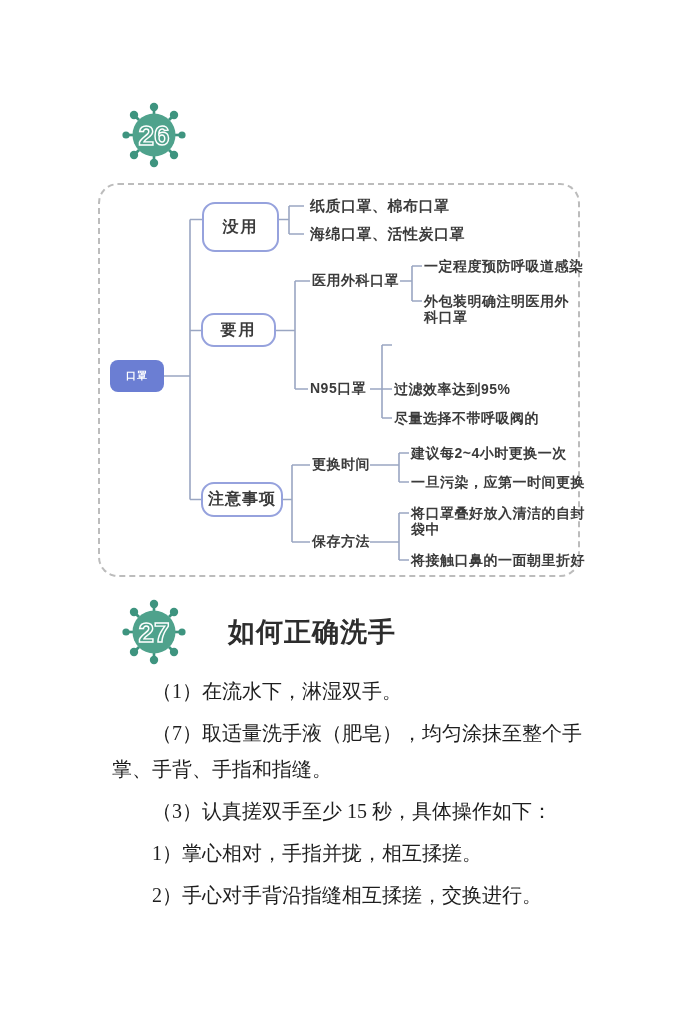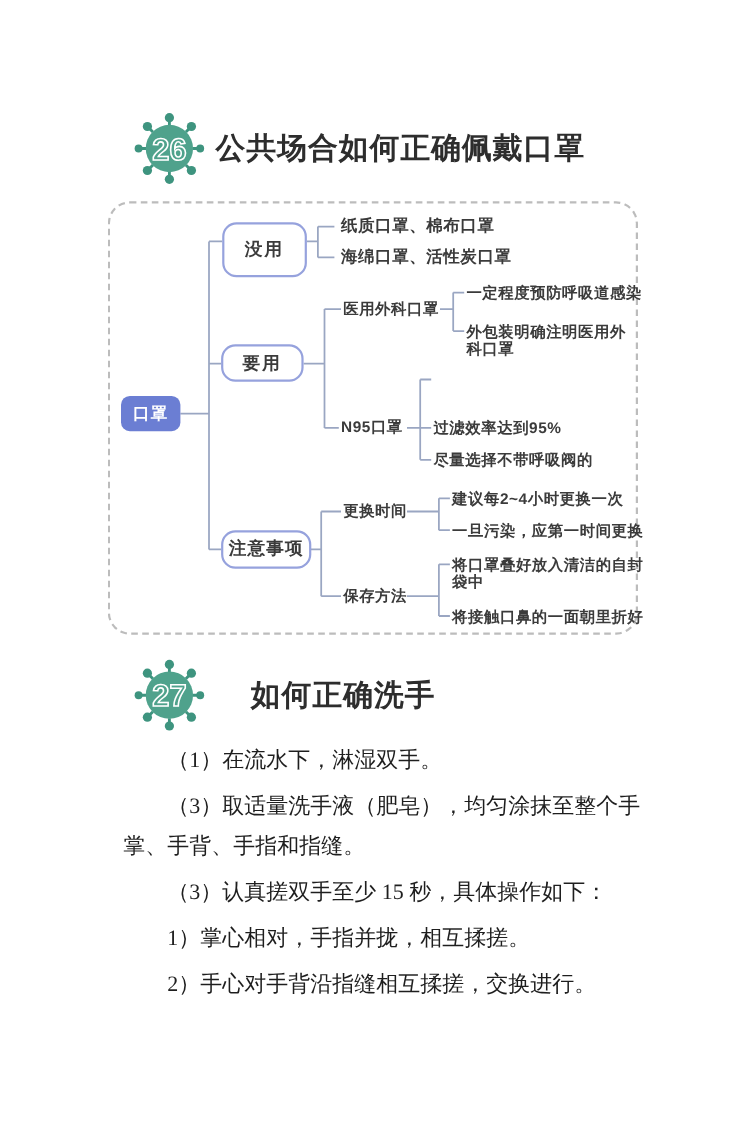--- a/index.html
+++ b/index.html
@@ -18,21 +18,21 @@
   }
 
   
   .diagram{
     position:absolute;left:98px;top:183px;width:482px;height:394px;
     border:2px dashed #bcbcbc;border-radius:20px;box-sizing:border-box;
   }
   .diagram svg.connectors{position:absolute;left:0;top:0;}
   .root-node{
     position:absolute;left:10px;top:175px;width:54px;height:32px;
-    background:#6b7ed3;border-radius:8px;color:#fff;font-size:15px;font-weight:bold;
+    background:#6b7ed3;border-radius:8px;color:#fff;font-size:10px;font-weight:bold;
     display:flex;align-items:center;justify-content:center;letter-spacing:1px;
   }
   .vnode{
     position:absolute;background:#fff;border:2px solid #96a2dd;border-radius:13px;
     box-sizing:border-box;display:flex;align-items:center;justify-content:center;
     font-size:16px;font-weight:bold;color:#3b3b3b;letter-spacing:2px;
   }
   .mlabel{
     position:absolute;transform:translateY(-50%);font-size:14px;font-weight:bold;
     color:#3b3b3b;white-space:nowrap;letter-spacing:0.5px;
@@ -82,21 +82,20 @@
         <circle cx="5" cy="33" r="3.6"></circle>
           <circle cx="61" cy="33" r="3.6"></circle>
         <circle cx="13" cy="13" r="4.2"></circle>
           <circle cx="53" cy="13" r="4.2"></circle>
         <circle cx="13" cy="53" r="4.2"></circle>
           <circle cx="53" cy="53" r="4.2"></circle>
       </g>
       <circle cx="33" cy="33" r="21.5" fill="#4fa28c"></circle>
       <text x="33" y="43" text-anchor="middle" font-size="28" font-weight="bold" fill="none" stroke="#ffffff" stroke-width="1.4">26</text>
     </svg>
-    <div class="sec-title">公共场合如何正确佩戴口罩</div>
   </div>
 
   <div class="diagram">
     <svg class="connectors" width="482" height="394" viewBox="0 0 482 394">
       <path fill="none" stroke="#9aa6c2" stroke-width="1.6" d="
         M64,191 H90
         M90,34.5 V314.5
         M90,34.5 H102 M179,34.5 H189 M189,21 V49 M189,21 H204 M189,49 H204
         M90,145.5 H101 M176,145.5 H195 M195,96 V204
         M195,96 H210 M300,96 H312 M312,81 V116 M312,81 H322 M312,116 H322
@@ -152,20 +151,20 @@
           <circle cx="53" cy="53" r="4.2"></circle>
       </g>
       <circle cx="33" cy="33" r="21.5" fill="#4fa28c"></circle>
       <text x="33" y="43" text-anchor="middle" font-size="28" font-weight="bold" fill="none" stroke="#ffffff" stroke-width="1.4">27</text>
     </svg>
     <div class="sec-title">如何正确洗手</div>
   </div>
 
   <div class="body-text">
     <p>（1）在流水下，淋湿双手。</p>
-    <p>（3）取适量洗手液（肥皂），均匀涂抹至整个手掌、手背、手指和指缝。</p>
+    <p>（7）取适量洗手液（肥皂），均匀涂抹至整个手掌、手背、手指和指缝。</p>
     <p>（3）认真搓双手至少 15 秒，具体操作如下：</p>
     <p>1）掌心相对，手指并拢，相互揉搓。</p>
     <p>2）手心对手背沿指缝相互揉搓，交换进行。</p>
   </div>
 
 
 </div>
 
 </body></html>

